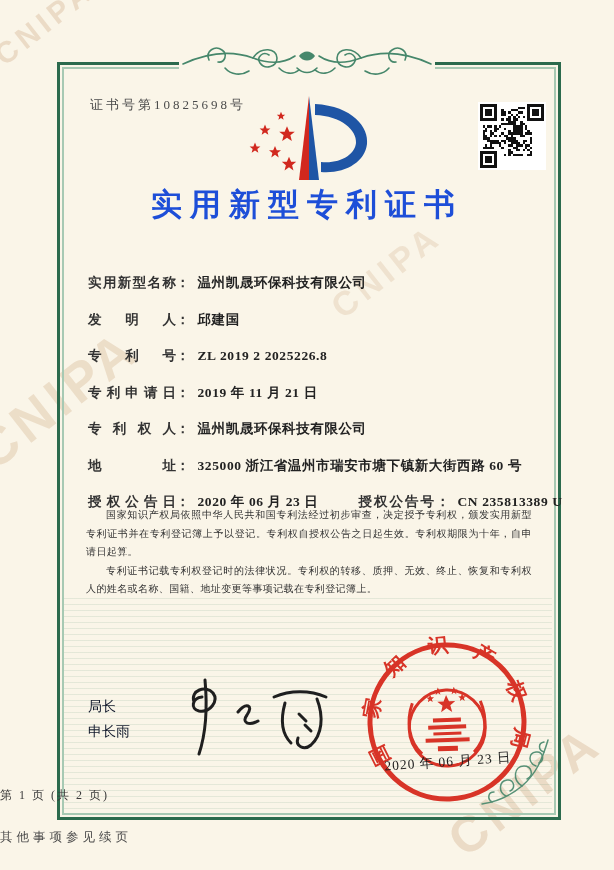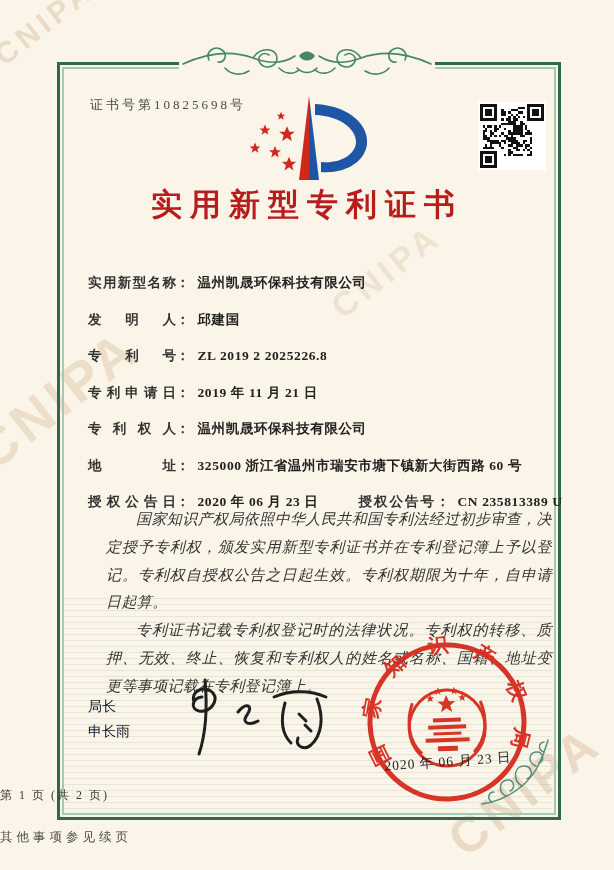--- a/index.html
+++ b/index.html
@@ -42,38 +42,38 @@
   
   .cert-no{
     position:absolute;left:90px;top:96px;font-size:13px;letter-spacing:3px;
     color:#4a4a4a;z-index:4;
   }
   .logo{position:absolute;left:50%;top:90px;transform:translateX(-50%);
     width:156px;height:96px;z-index:4;}
   .qr{position:absolute;left:478px;top:102px;width:68px;height:68px;z-index:4;background:#fff;}
   .title{
     position:absolute;left:0;top:184px;width:100%;text-align:center;
-    font-size:31px;font-weight:bold;letter-spacing:8px;color:#b91c1c;z-index:4;
+    font-size:31px;font-weight:bold;letter-spacing:8px;color:#1d4ed8;z-index:4;
   }
   
   .fields{position:absolute;left:88px;top:272px;width:446px;z-index:4;font-size:13.5px;font-weight:bold;}
   .frow{display:flex;align-items:baseline;margin-bottom:14.5px;line-height:22px;white-space:nowrap;}
   .flabel{
     display:inline-block;width:88px;text-align:justify;text-align-last:justify;
     color:#333;flex:none;
   }
   .fsep{margin-right:8px;color:#333;}
   .fvalue{letter-spacing:0.6px;color:#222;}
   .fpair2{margin-left:40px;display:inline-flex;align-items:baseline;}
   .fpair2 .flabel{width:auto;letter-spacing:2px;}
   
   .body-text{
     position:absolute;left:86px;top:506px;width:446px;z-index:4;
-    font-size:15px;line-height:1.85;font-style:italic;color:#333;
-    text-align:justify;letter-spacing:0.4px;margin-left:20px;
+    font-size:10px;line-height:1.85;color:#333;
+    text-align:justify;letter-spacing:0.4px;
   }
   .body-text p{margin:0;text-indent:2em;}
   
   .signer{position:absolute;left:88px;top:694px;z-index:4;font-size:14px;line-height:25px;
     font-family:"Liberation Sans","DejaVu Sans",sans-serif;color:#0f172a;}
   .signature{position:absolute;left:168px;top:672px;width:170px;height:92px;z-index:4;}
   
   .seal{position:absolute;left:361px;top:636px;width:172px;height:172px;z-index:5;
     transform:rotate(-2deg);opacity:0.94;}
   .seal-date{

